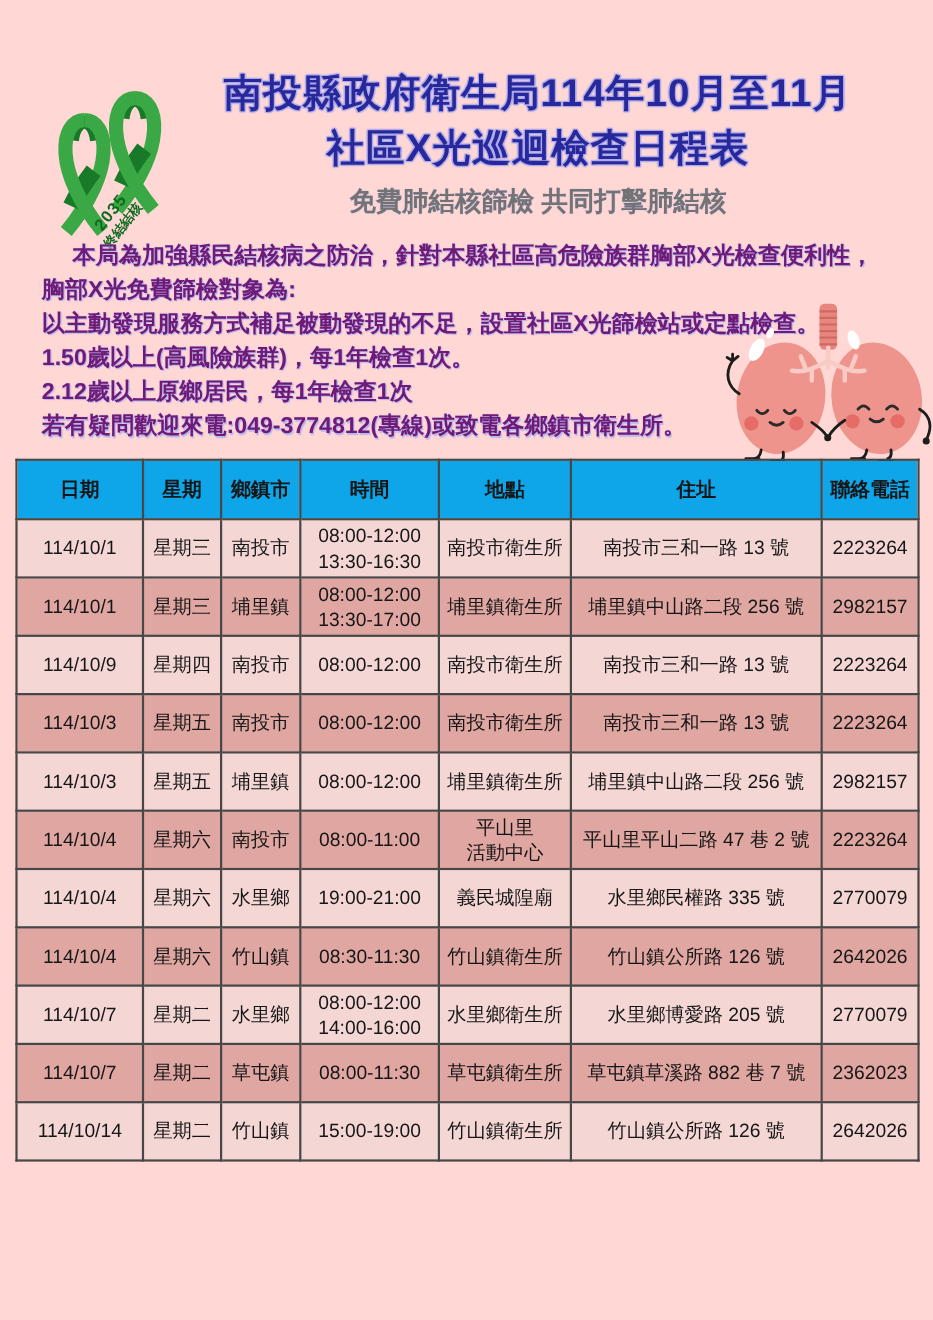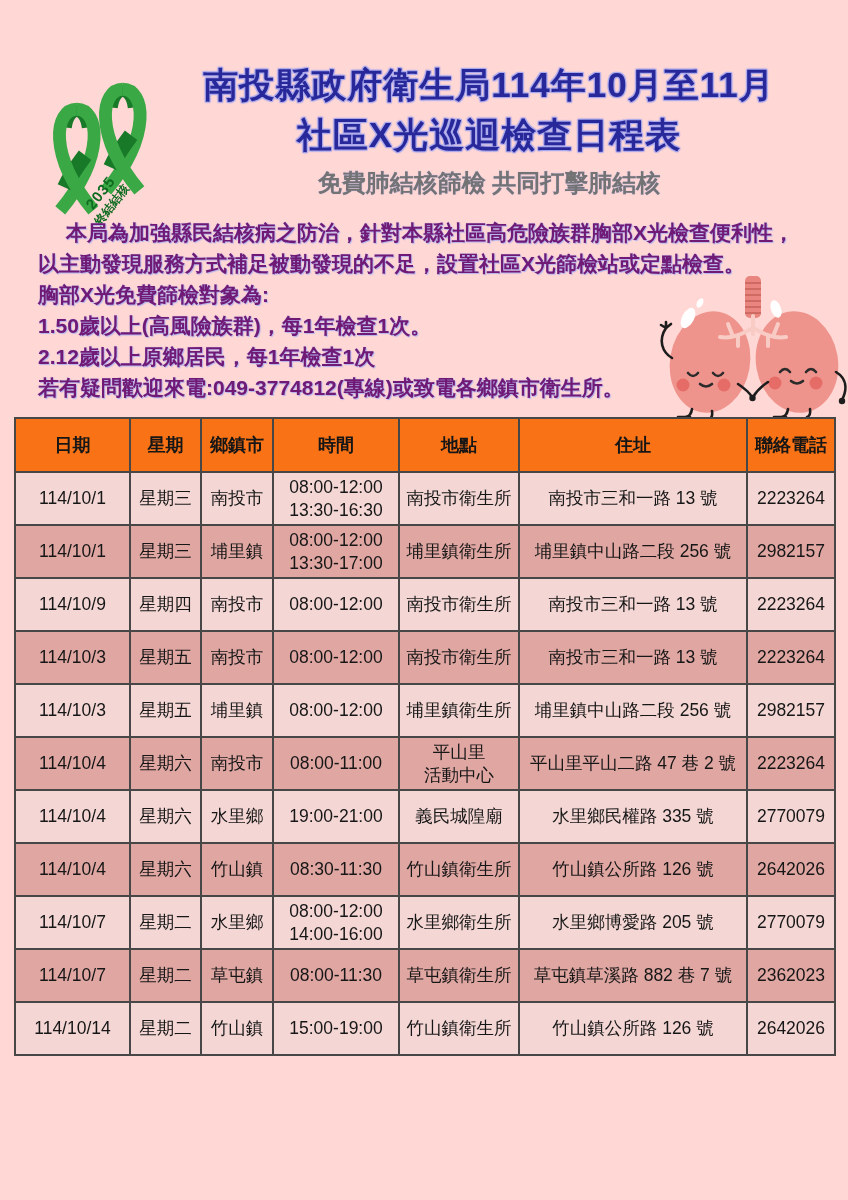--- a/index.html
+++ b/index.html
@@ -38,21 +38,21 @@
   
   table.schedule {
     position:absolute; left:14px; top:417px; width:820px;
     border-collapse:collapse; table-layout:fixed;
     font-family:"Liberation Sans", sans-serif;
   }
   table.schedule th, table.schedule td {
     border:2px solid #474747; text-align:center; vertical-align:middle;
     color:#161616; white-space:pre-line; overflow:hidden;
   }
-  table.schedule th { height:54px; background:#f97316; font-size:18px; font-weight:700; }
+  table.schedule th { height:54px; background:#0ea5e9; font-size:18px; font-weight:700; }
   table.schedule td { height:53px; font-size:17.5px; font-weight:500; line-height:1.3; }
   tr.light td { background:#f4d7d4; }
   tr.dark  td { background:#dfa6a2; }
 </style>
 </head>
 <body>
 
 <div class="page">
 
   <div class="logo">
@@ -79,22 +79,22 @@
   </div>
 
   <div class="titles">
     <div class="title-line">南投縣政府衛生局114年10月至11月</div>
     <div class="title-line">社區X光巡迴檢查日程表</div>
     <div class="subtitle">免費肺結核篩檢 共同打擊肺結核</div>
   </div>
 
   <div class="intro">
       <div class="intro-line indent">本局為加強縣民結核病之防治，針對本縣社區高危險族群胸部X光檢查便利性，</div>
+      <div class="intro-line">胸部X光免費篩檢對象為:</div>
       <div class="intro-line">以主動發現服務方式補足被動發現的不足，設置社區X光篩檢站或定點檢查。</div>
-      <div class="intro-line">胸部X光免費篩檢對象為:</div>
       <div class="intro-line">1.50歲以上(高風險族群)，每1年檢查1次。</div>
       <div class="intro-line">2.12歲以上原鄉居民，每1年檢查1次</div>
       <div class="intro-line">若有疑問歡迎來電:049-3774812(專線)或致電各鄉鎮市衛生所。</div>
     </div>
 
   <div class="lungs">
     <svg width="190" height="144" viewBox="0 0 190 144">
 
       <rect x="87" y="0" width="16" height="42" rx="5" fill="#e8857e"></rect>
       <g stroke="#cf6a63" stroke-width="2">

